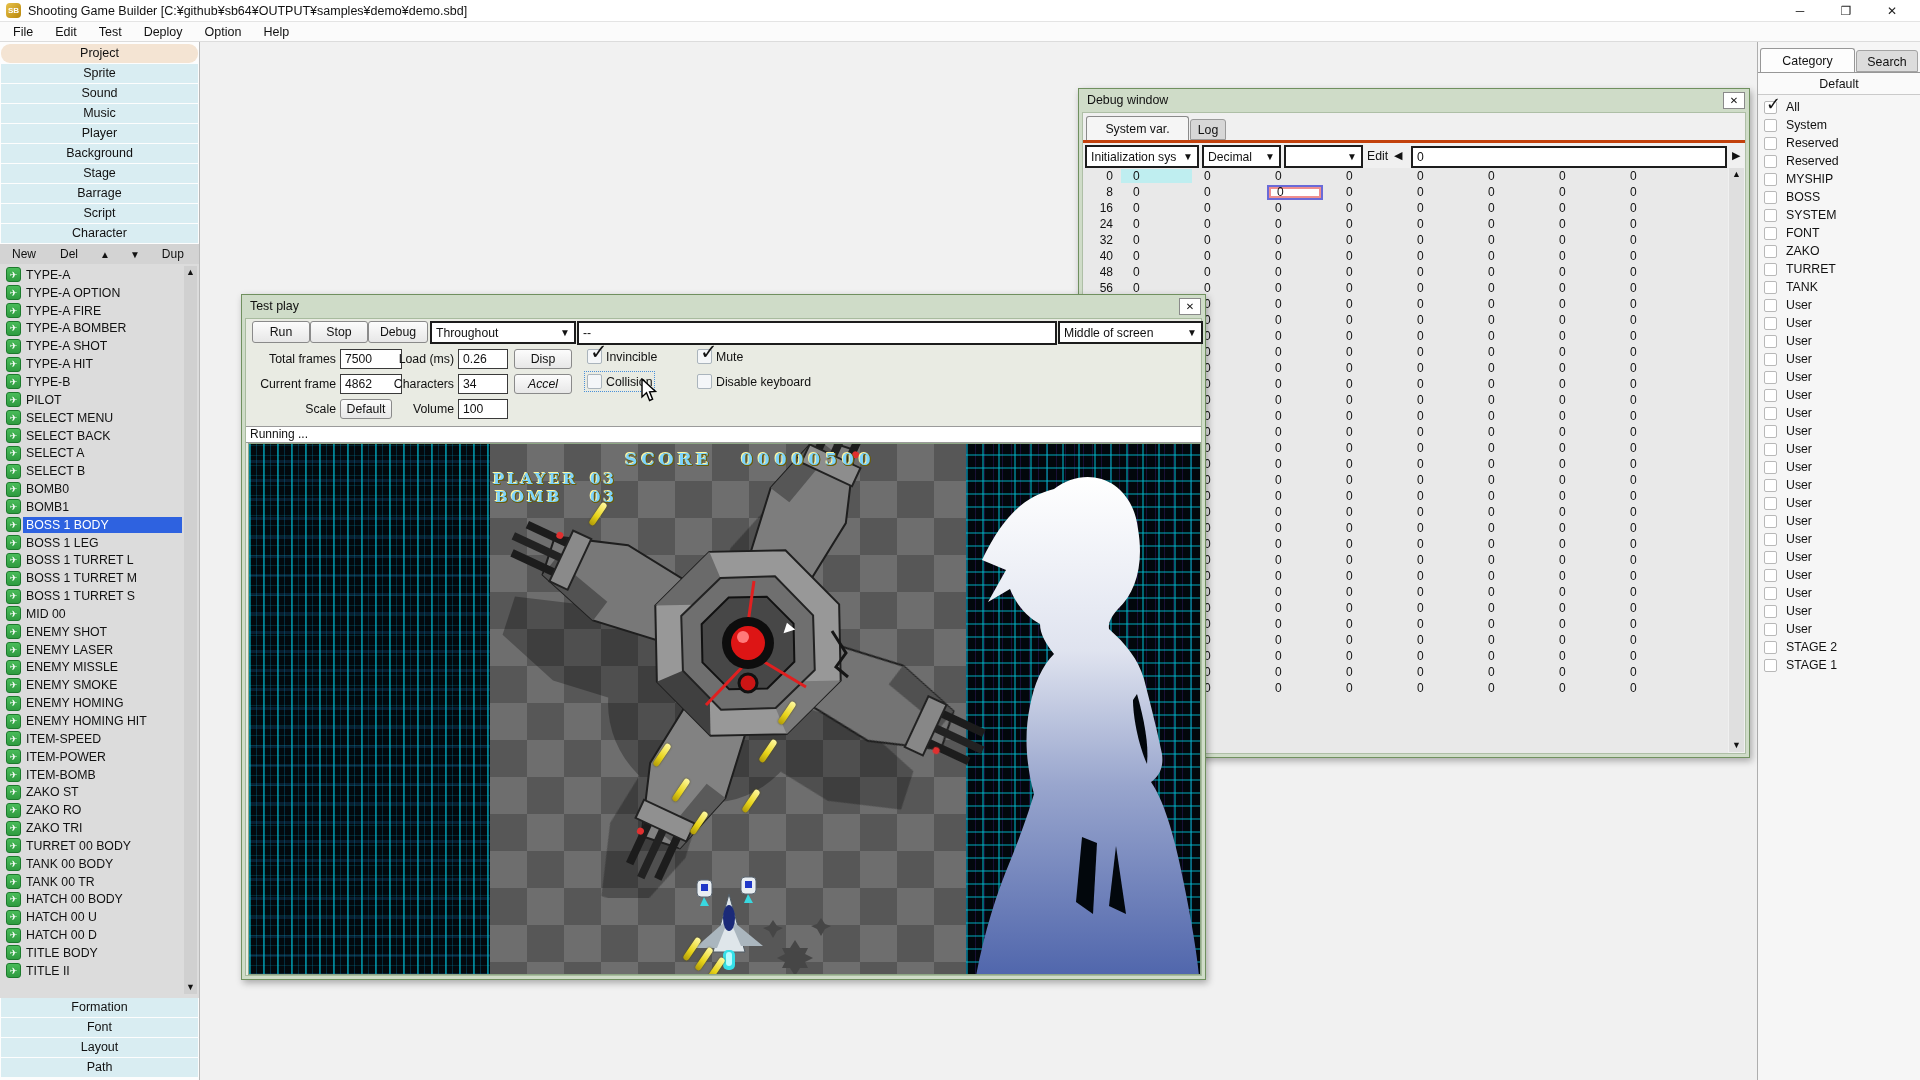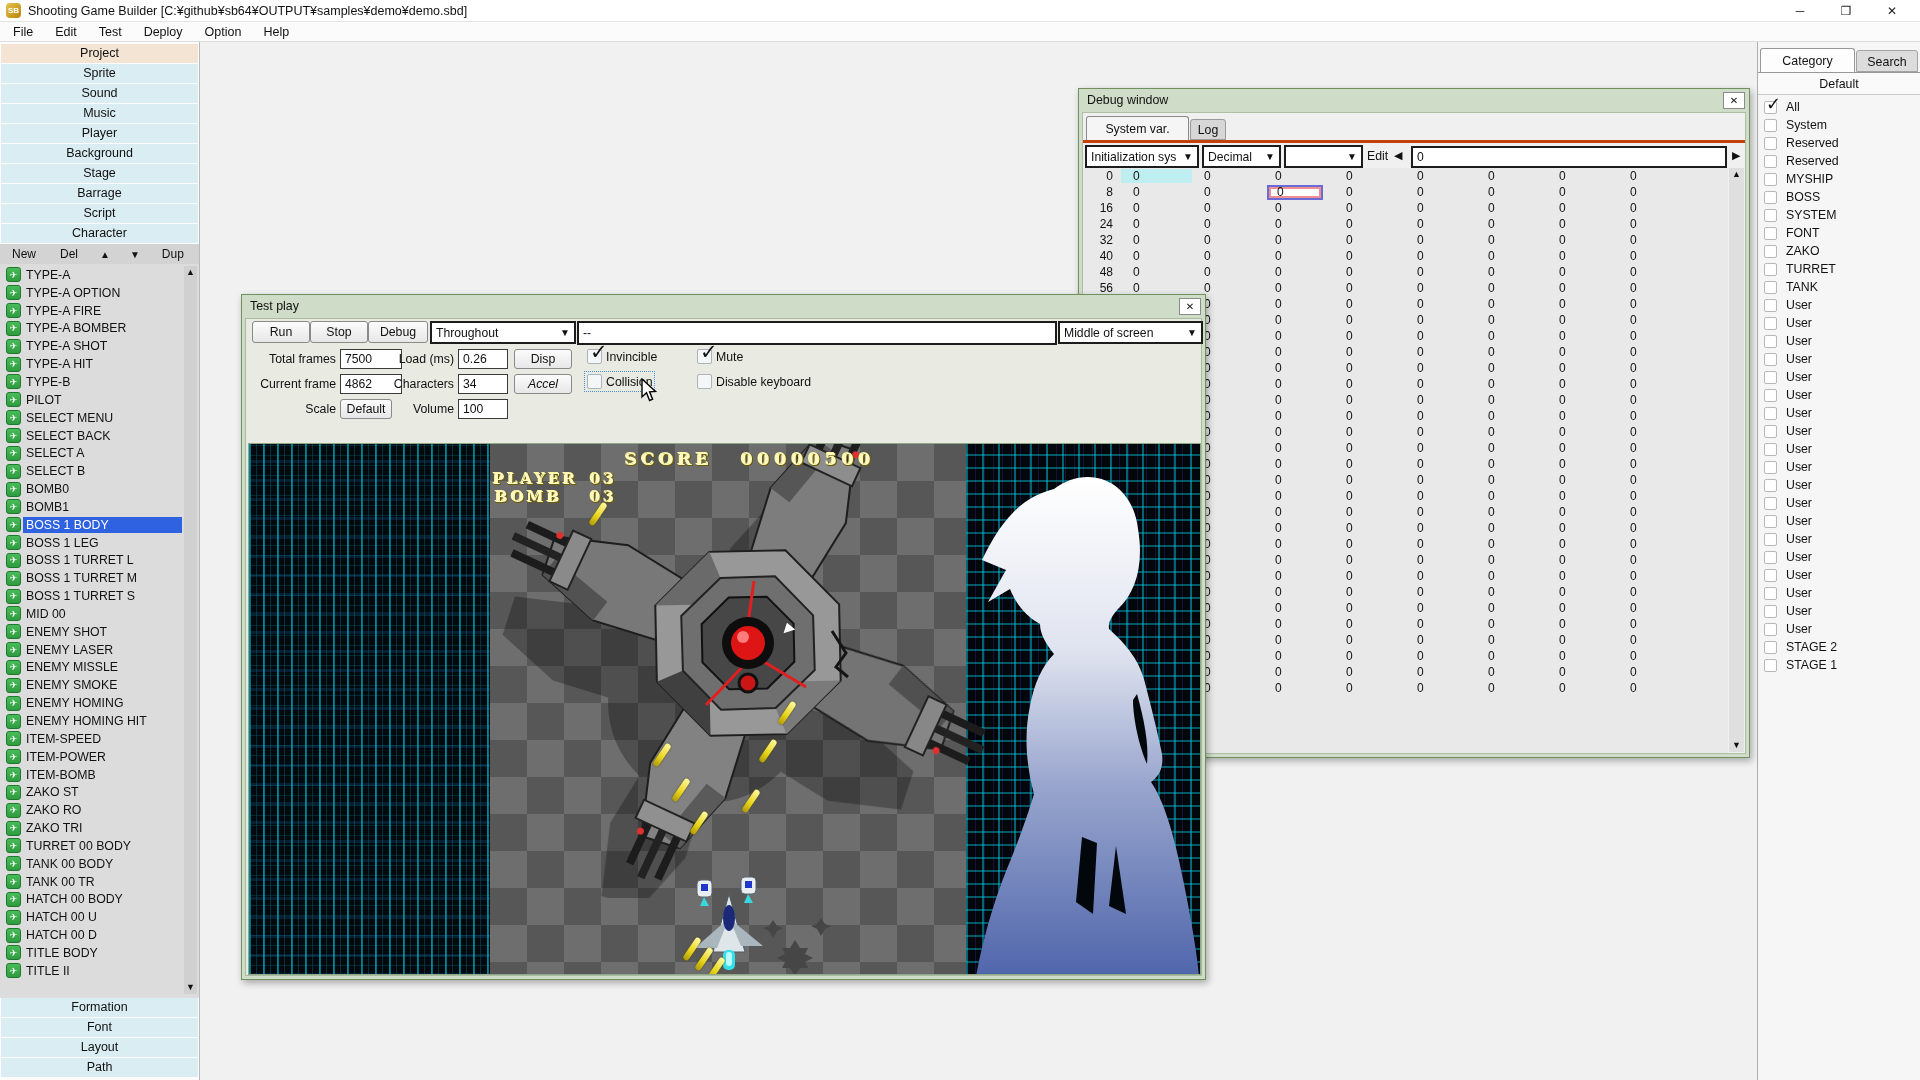--- a/index.html
+++ b/index.html
@@ -12,21 +12,21 @@
 #apptitle{font-size:12.5px;}
 .wbtn{position:absolute;top:0;width:44px;height:22px;text-align:center;line-height:22px;font-size:12px;color:#222;}
 #btn-min{left:1778px;}#btn-max{left:1824px;}#btn-close{left:1870px;}
 #menubar{position:absolute;left:0;top:22px;width:1920px;height:20px;background:#fbfbfb;border-bottom:1px solid #dcdcdc;display:flex;align-items:center;padding-left:2px;}
 .menu-item{font-size:12.5px;padding:0 11px;line-height:20px;}
 #canvas{position:absolute;left:200px;top:42px;width:1557px;bottom:0;background:#f1f1f1;}
 
 
 #leftpanel{position:absolute;left:0;top:42px;width:200px;bottom:0;background:#fdfdfd;border-right:1px solid #b9b9b9;}
 .cat-btn{height:19px;margin:0 1px 1px 1px;background:#d9edf2;text-align:center;font-size:12.5px;line-height:19px;}
-.cat-btn.active{background:#f4e4d3;}
+.cat-btn.active{background:#f4e4d3;border-radius:9px;}
 #list-toolbar{height:20px;background:#d3d3d3;display:flex;align-items:center;font-size:12px;}
 #list-toolbar span{padding:0 12px;}
 #list-toolbar .tri{font-size:10px;padding:0 10px;}
 #chr-list{position:relative;height:734px;background:#dcdcdc;padding:2px 17px 0 6px;}
 .chr-item{height:17.85px;display:flex;align-items:center;font-size:12.3px;}
 .chr-ico{flex:0 0 15px;width:15px;height:15px;background:linear-gradient(#49bb59,#2f9b40);border:1px solid #1c7a2c;border-radius:3px;color:#fff;font-size:9px;display:flex;align-items:center;justify-content:center;margin-right:2px;}
 .chr-label{flex:1;height:16px;line-height:16px;padding-left:3px;white-space:nowrap;overflow:hidden;}
 .chr-item.sel .chr-label{background:#2e62e0;color:#fff;}
 .list-scroll{position:absolute;right:2px;top:2px;bottom:4px;width:13px;background:#d0d0d0;}
 .scr-up{position:absolute;top:0;left:0;width:13px;height:13px;font-size:9px;text-align:center;line-height:13px;}
@@ -100,21 +100,21 @@
   repeating-linear-gradient(0deg,rgba(0,150,180,.22) 0 1px,transparent 1px 10px),
   repeating-linear-gradient(0deg,rgba(10,35,55,.85) 0 3px,transparent 3px 19px);}
 #g-mid{position:absolute;left:241px;top:0;width:476px;height:532px;background-color:#5a5a5a;
  background-image:conic-gradient(#6e6e6e 90deg,#575757 90deg 180deg,#6e6e6e 180deg 270deg,#575757 270deg);
  background-size:74px 74px;}
 #g-right{position:absolute;left:717px;top:0;width:236px;height:532px;background-color:#02070c;
  background-image:
   repeating-linear-gradient(90deg,rgba(0,190,210,.5) 0 2px,transparent 2px 16px),
   repeating-linear-gradient(0deg,rgba(0,190,210,.45) 0 2px,transparent 2px 13px),
   repeating-linear-gradient(90deg,rgba(60,30,120,.4) 0 1px,transparent 1px 9px);}
-.gold{position:absolute;font-family:"DejaVu Serif",serif;font-weight:bold;color:#fef9c3;
+.gold{position:absolute;font-family:"DejaVu Serif",serif;font-weight:bold;color:#7dd3fc;
  text-shadow:1px 1px 0 #6b5d08,-1px -1px 0 #fff8a0,1px 0 0 #6b5d08,0 1px 0 #6b5d08;}
 .bullet{position:absolute;width:6px;height:26px;border-radius:3px;background:linear-gradient(#fff9a0,#e8d418 60%,#b09a08);transform:rotate(34deg);box-shadow:0 0 2px #554c00;}
 #game-cursor{position:absolute;left:536px;top:180px;width:0;height:0;border-left:10px solid #fff;border-top:4px solid transparent;border-bottom:7px solid transparent;transform:rotate(18deg);}
 #mouse-cursor{position:absolute;left:641px;top:378px;z-index:50;}
 
 svg{display:block;}
 </style>
 </head>
 <body>
 
@@ -925,20 +925,21 @@
         </div>
       </div>
 
       <div class="tp-row">
         <span class="flabel" style="left:8px;width:82px;">Scale</span>
         <div class="btn small" style="left:94px;width:52px;">Default</div>
         <span class="flabel" style="left:120px;width:88px;">Volume</span>
         <div class="ffield" style="left:212px;width:50px;">100</div>
       </div>
 
+      <div id="tp-status">Running ...</div>
 
       <div id="game">
         <div id="g-left"></div>
         <div id="g-mid"></div>
         <div id="g-right"></div>
 
         <svg style="position:absolute;left:717px;top:0;" width="236" height="532" viewBox="0 0 236 532">
           <defs>
             <linearGradient id="girlGrad" x1="0" y1="0" x2="0" y2="1">
               <stop offset="0" stop-color="#ffffff"></stop>

